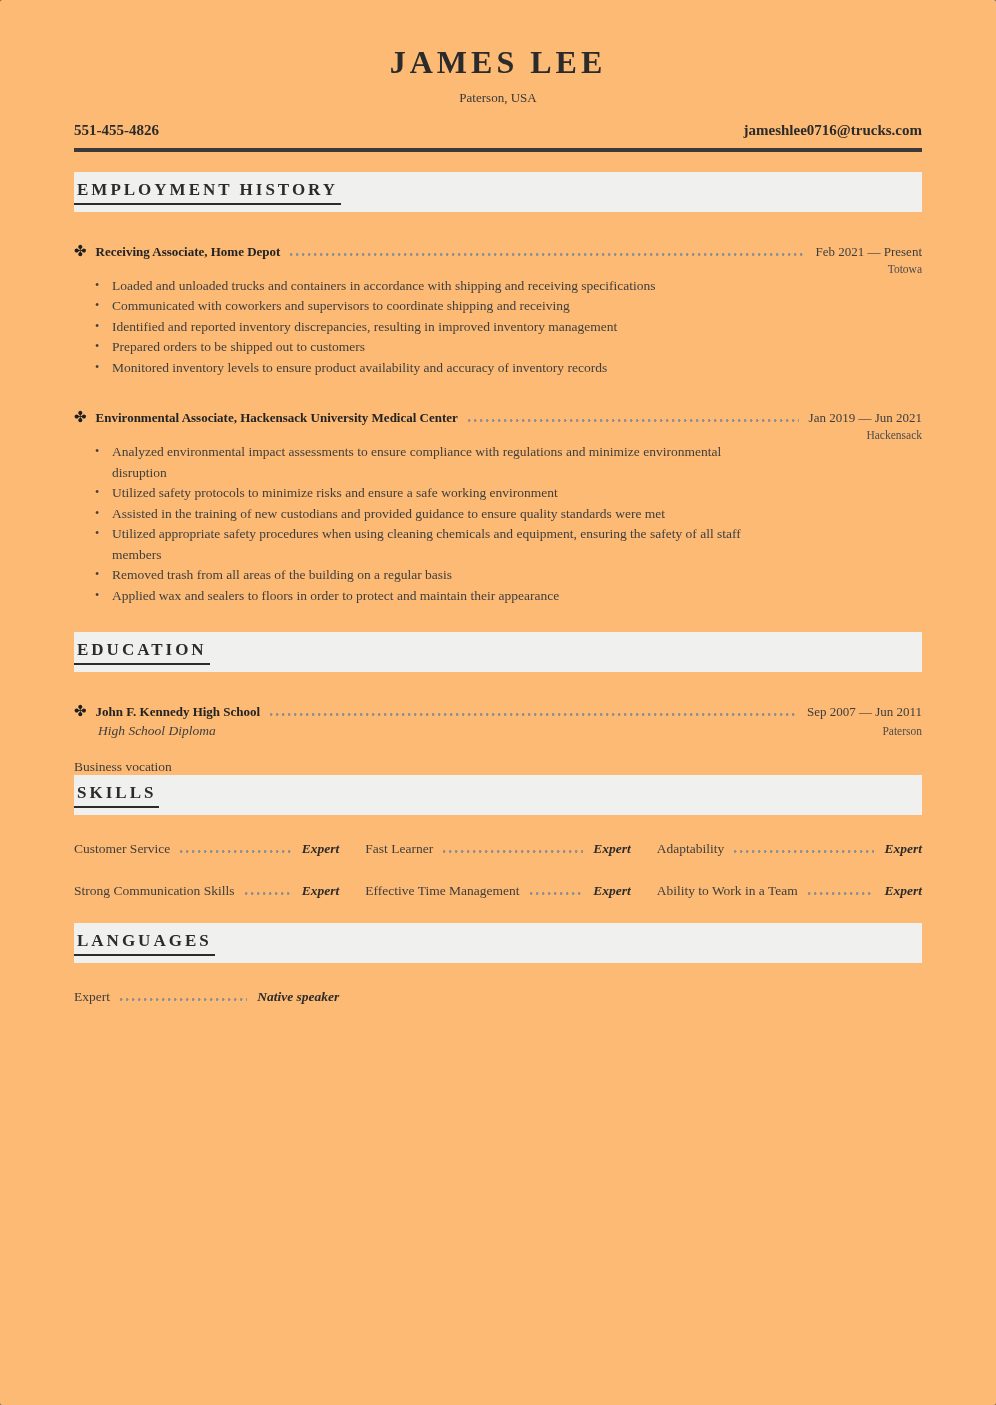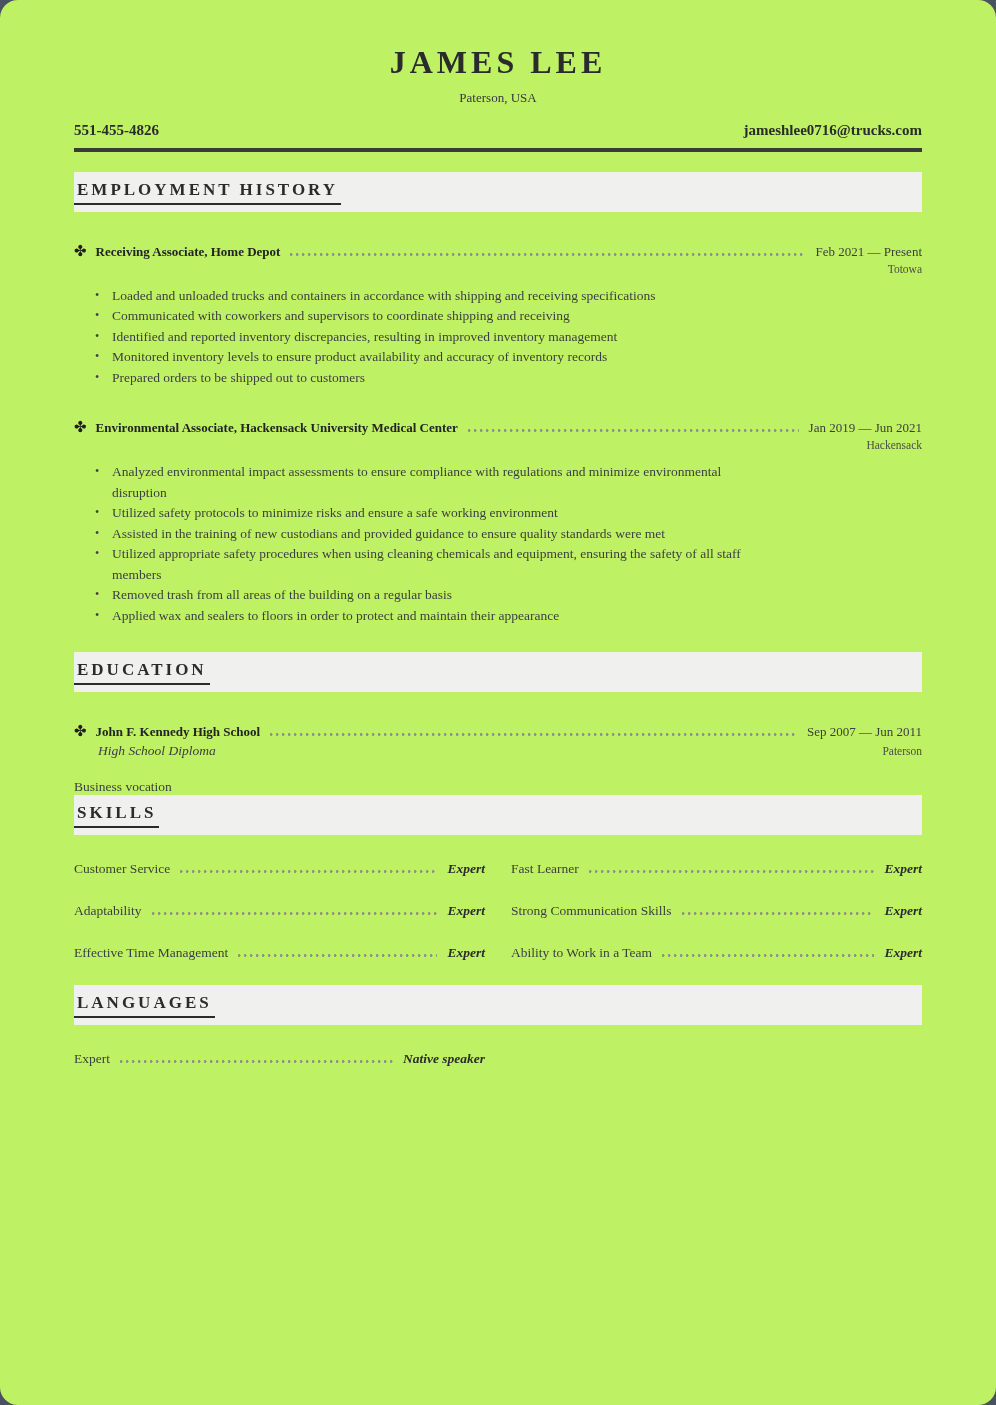--- a/index.html
+++ b/index.html
@@ -5,22 +5,22 @@
   * { box-sizing: border-box; }
   html, body {
     margin: 0; padding: 0;
     width: 996px; height: 1405px;
     background: #485261;
     font-family: "Liberation Serif", serif;
     overflow: hidden;
   }
   .paper {
     position: absolute; inset: 0;
-    background: #bef264;
-    border-radius: 18px;
+    background: #fdba74;
+    border-radius: 2px;
     overflow: hidden;
   }
   .content {
     padding: 46px 74px 0 74px; 
     color: #3e3e3e;
   }
 
   
   .name {
     margin: 0;
@@ -122,21 +122,21 @@
     font-size: 11.5px;
     color: #4c4c4c;
   }
   .entry-desc {
     margin-top: 20px;
     font-size: 13.5px;
     color: #3e3e3e;
   }
   ul.bullets {
     list-style: none;
-    margin: 11px 0 0 0;
+    margin: 1px 0 0 0;
     padding: 0 0 0 38px;
   }
   ul.bullets li {
     position: relative;
     font-size: 13.5px;
     line-height: 1.52;
     color: #3e3e3e;
     max-width: 660px;
   }
   ul.bullets li::before {
@@ -144,21 +144,21 @@
     position: absolute;
     left: -17px;
     top: 0;
     font-size: 12px;
     color: #3e3e3e;
   }
 
   
   .rating-grid {
     display: grid;
-    grid-template-columns: 1fr 1fr;
+    grid-template-columns: 1fr 1fr 1fr;
     column-gap: 44px;
     row-gap: 13px;
     margin-top: 26px;
     gap: 26px;
   }
   .rating-row {
     display: flex;
     align-items: baseline;
     font-size: 13.5px;
   }
@@ -200,22 +200,22 @@
         <span class="leader"></span>
         <span class="entry-dates">Feb 2021 — Present</span>
       </div>
       <div class="entry-sub">
         <span class="entry-location">Totowa</span>
       </div>
       <ul class="bullets">
         <li>Loaded and unloaded trucks and containers in accordance with shipping and receiving specifications</li>
         <li>Communicated with coworkers and supervisors to coordinate shipping and receiving</li>
         <li>Identified and reported inventory discrepancies, resulting in improved inventory management</li>
+        <li>Prepared orders to be shipped out to customers</li>
         <li>Monitored inventory levels to ensure product availability and accuracy of inventory records</li>
-        <li>Prepared orders to be shipped out to customers</li>
       </ul>
     </div>
 
     <div>
       <div class="entry-head">
         <span class="entry-marker">✤</span>
         <span class="entry-title">Environmental Associate, Hackensack University Medical Center</span>
         <span class="leader"></span>
         <span class="entry-dates">Jan 2019 — Jun 2021</span>
       </div>

